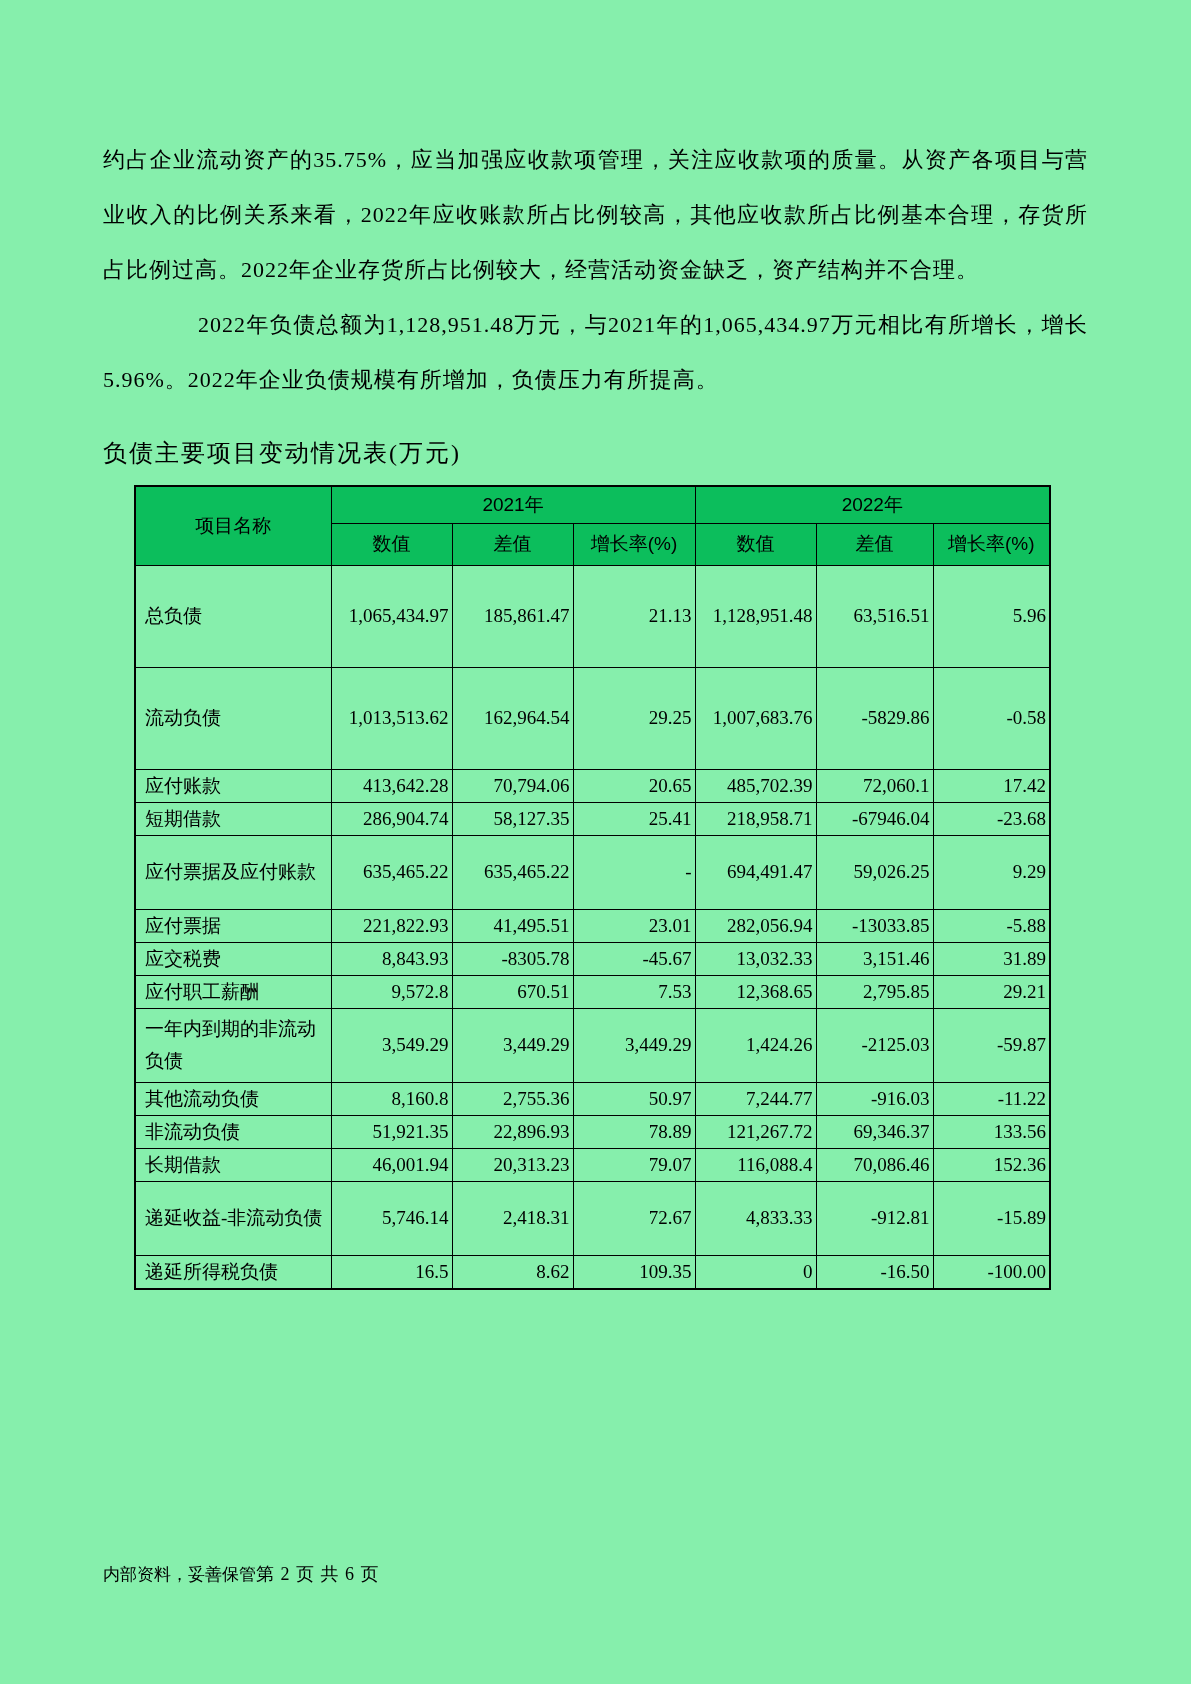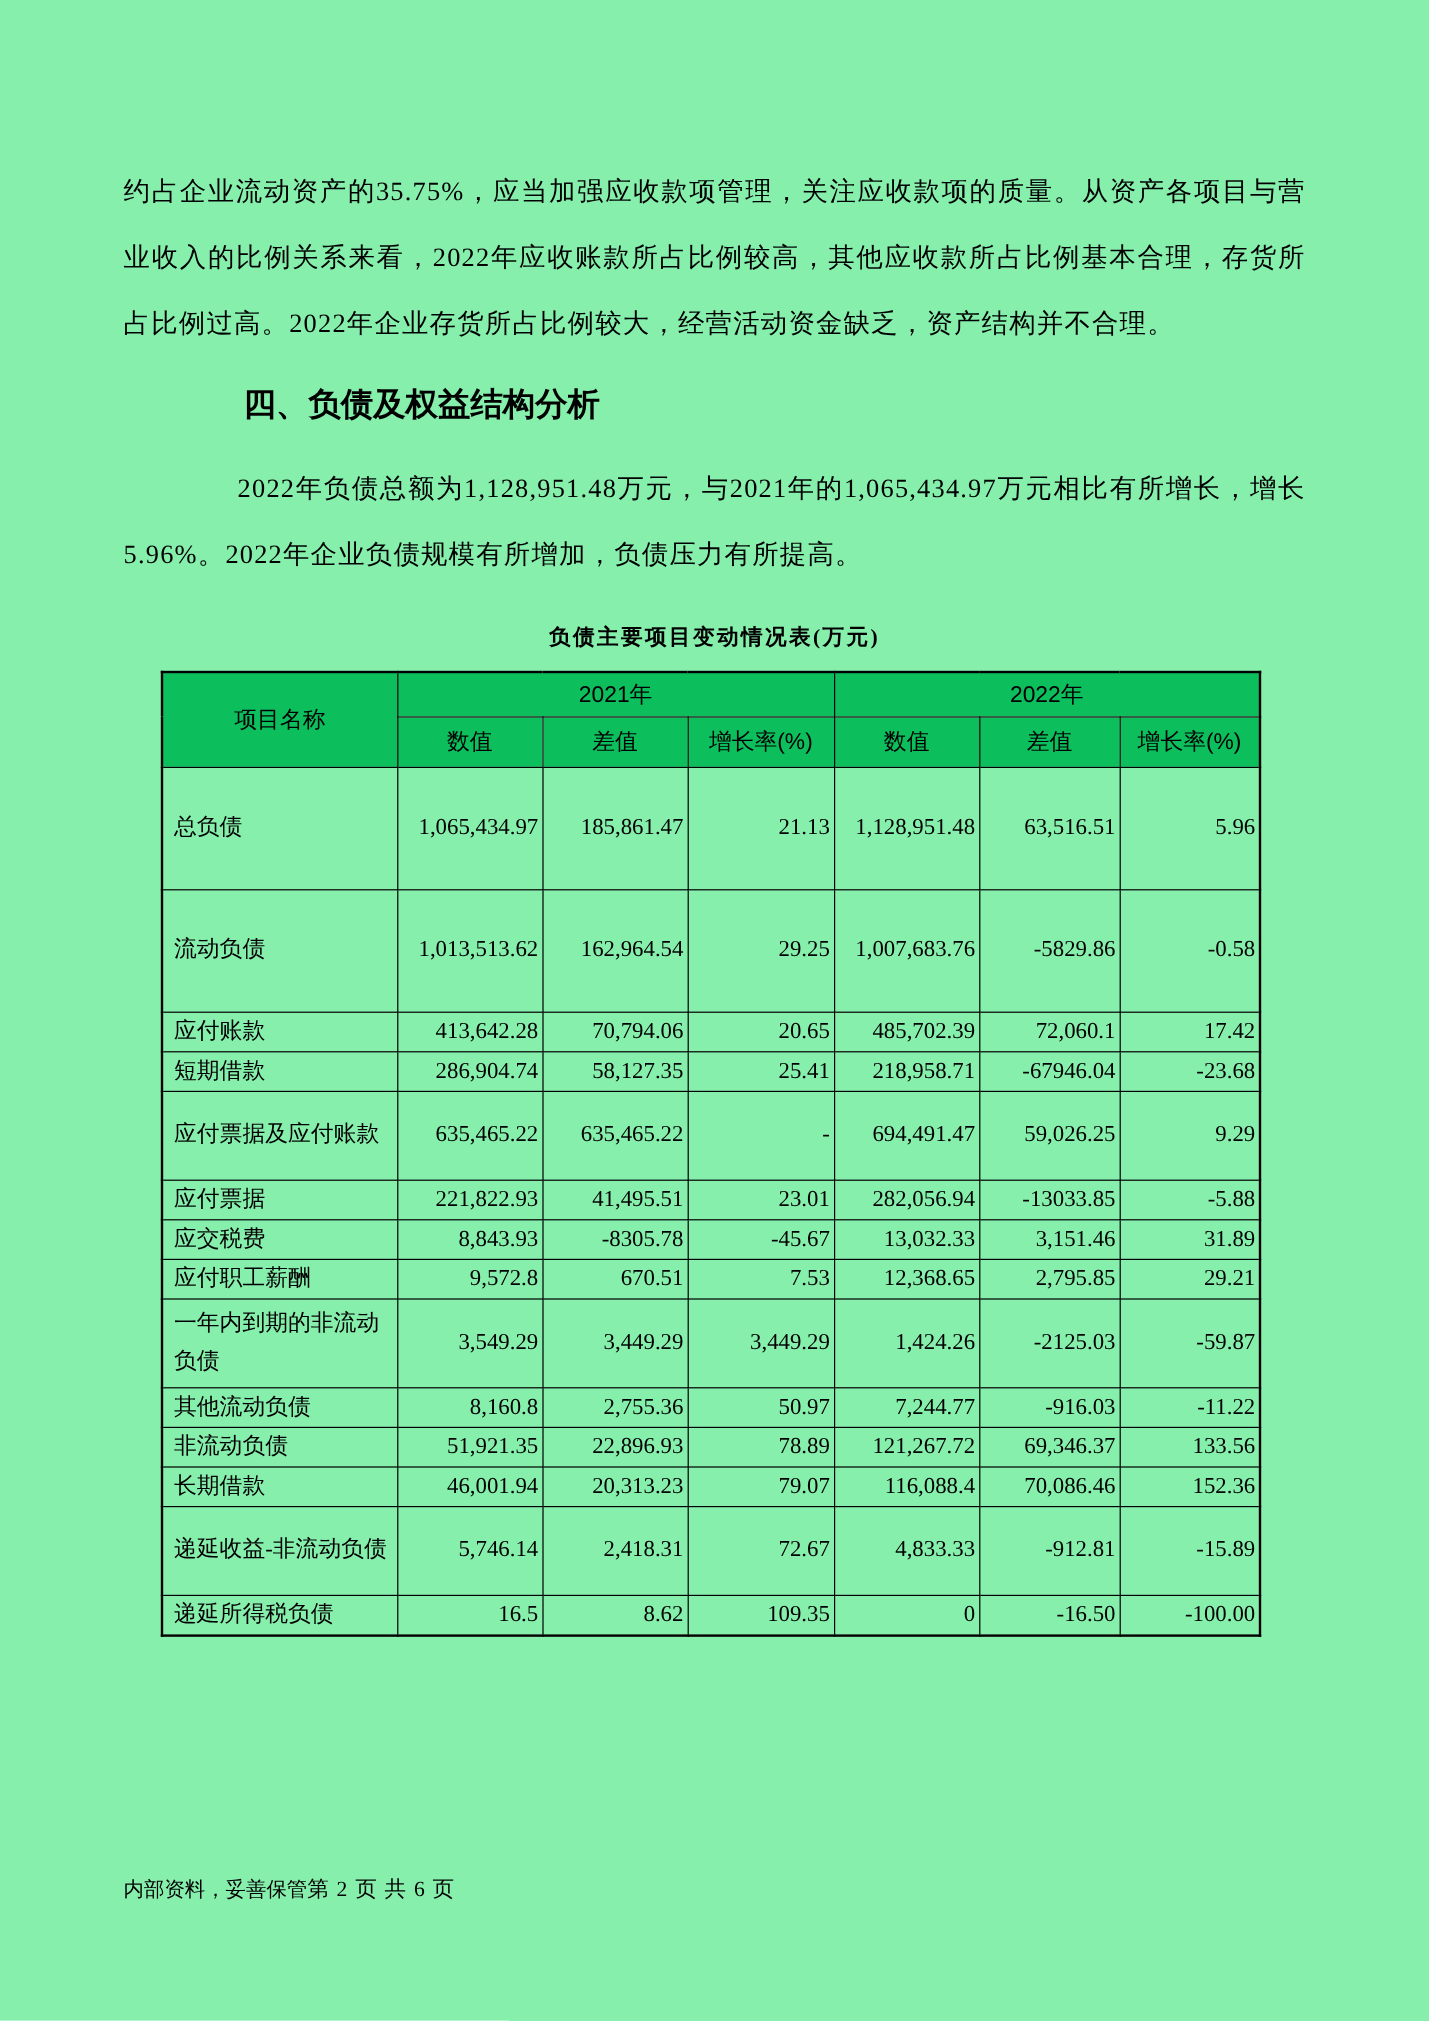--- a/index.html
+++ b/index.html
@@ -24,26 +24,24 @@
   .section-heading {
     font-family: "Liberation Sans", "DejaVu Sans", sans-serif;
     font-weight: bold;
     font-size: 27px;
     line-height: 36px;
     text-indent: 100px;
     margin-top: 22px;
     margin-bottom: 24px;
   }
   .table-title {
-    font-size: 18px;
-    text-align: center;
+    font-size: 24px;
     margin-top: 30px;
     margin-bottom: 16px;
     letter-spacing: 2px;
-    font-weight: bold;
   }
   table.debt-table {
     border-collapse: collapse;
     table-layout: fixed;
     width: 915px;
     margin-left: 31px;
     border: 2px solid #000;
   }
   .debt-table th, .debt-table td {
     border: 1px solid #000;
@@ -92,21 +90,20 @@
   }
   .footer-right { font-size: 18px; letter-spacing: 1px; }
 </style>
 </head>
 <body>
 
 <div class="page">
 
   <p class="para">约占企业流动资产的35.75%，应当加强应收款项管理，关注应收款项的质量。从资产各项目与营业收入的比例关系来看，2022年应收账款所占比例较高，其他应收款所占比例基本合理，存货所占比例过高。2022年企业存货所占比例较大，经营活动资金缺乏，资产结构并不合理。</p>
 
-  <h2 class="section-heading">四、负债及权益结构分析</h2>
 
   <p class="para indent">2022年负债总额为1,128,951.48万元，与2021年的1,065,434.97万元相比有所增长，增长5.96%。2022年企业负债规模有所增加，负债压力有所提高。</p>
 
   <div class="table-title">负债主要项目变动情况表(万元)</div>
 
   <table class="debt-table">
     <colgroup>
       <col style="width:196px">
       <col style="width:121px">
       <col style="width:121px">

